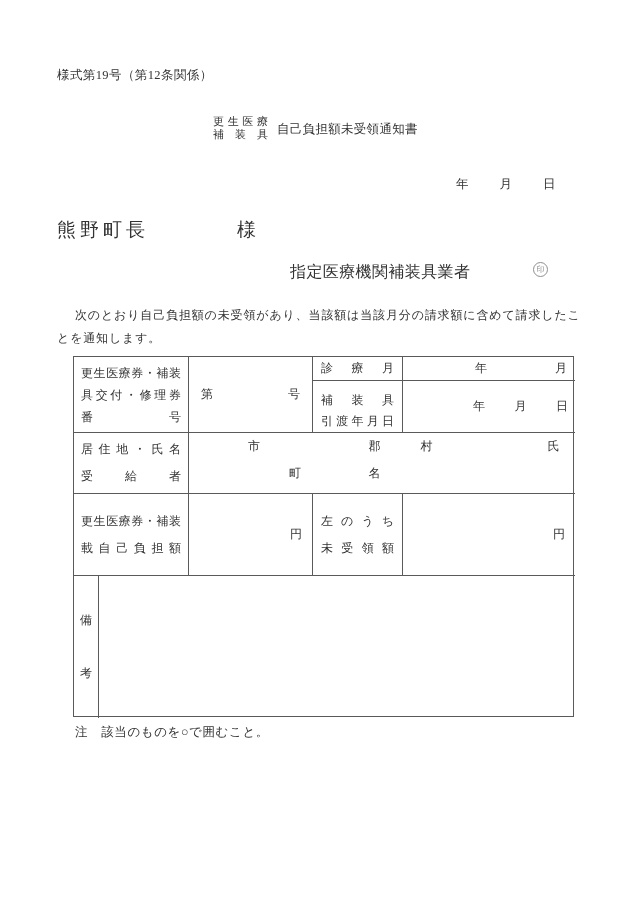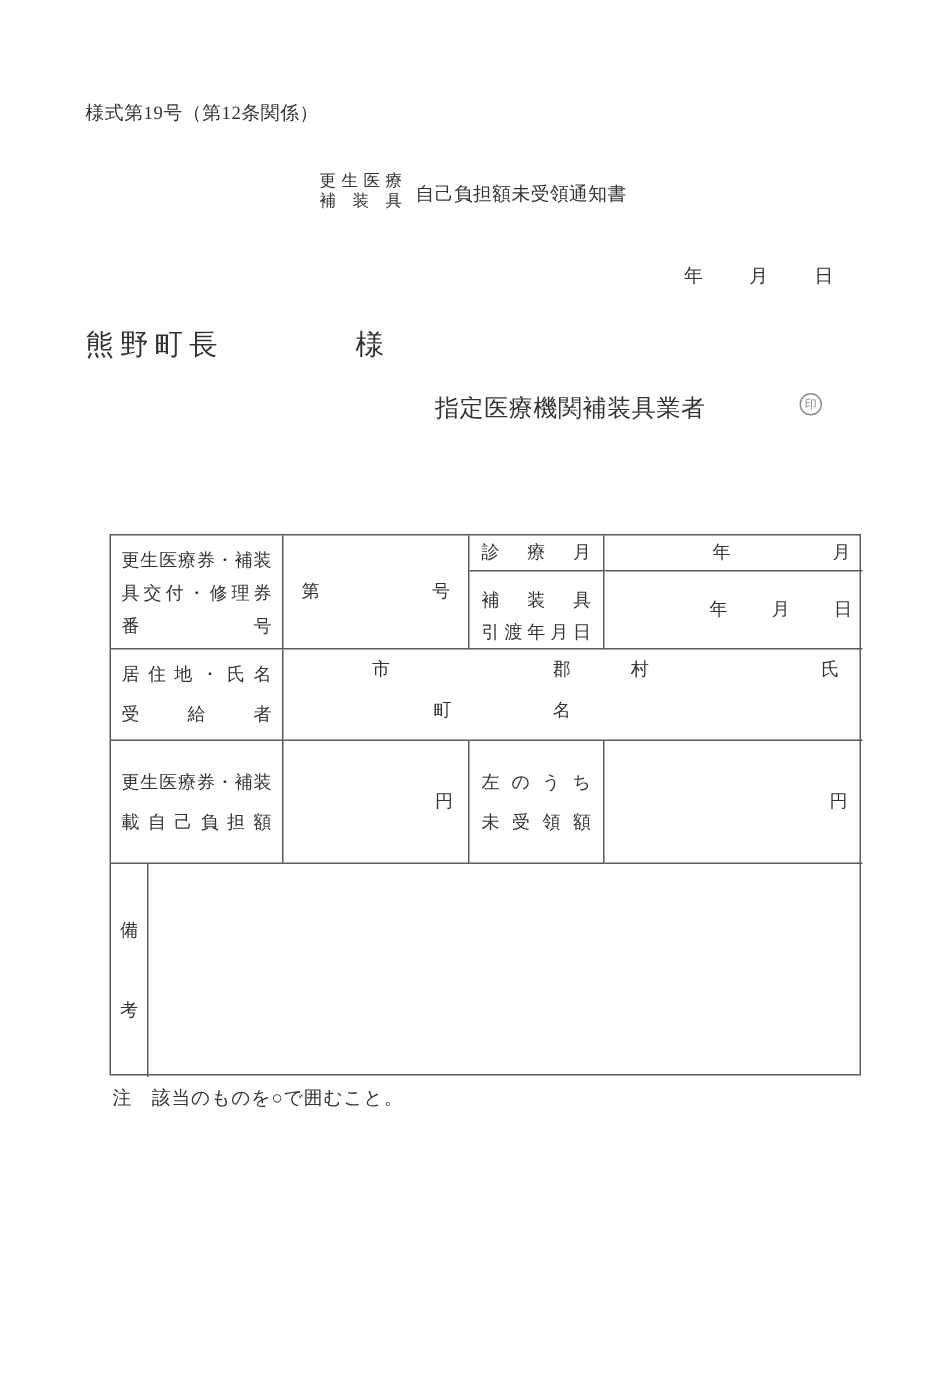--- a/index.html
+++ b/index.html
@@ -91,20 +91,24 @@
     <span>日</span>
   </div>
 
   <div class="abs recipient">
     <span class="name">熊野町長</span><span class="honorific">様</span>
   </div>
 
   <div class="abs issuer">指定医療機関補装具業者</div>
   <div class="abs seal">印</div>
 
+  <div class="abs body-text">
+    <div class="indent">次のとおり自己負担額の未受領があり、当該額は当該月分の請求額に含めて請求したこ</div>
+    <div>とを通知します。</div>
+  </div>
 
   <div class="abs form-table">
 
     <div class="label-cell c-ticket-label bR bB">
       <div class="jline">更生医療券・補装</div>
       <div class="jline">具交付・修理券</div>
       <div class="jline">番号</div>
     </div>
 
     <div class="c-ticket-no bR bB">

